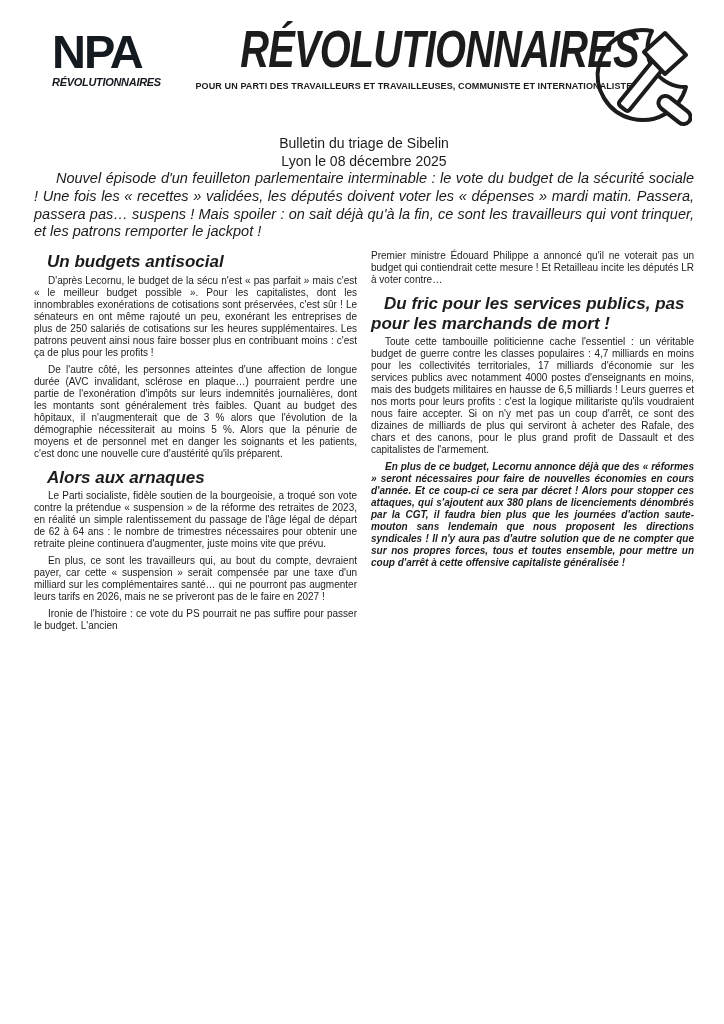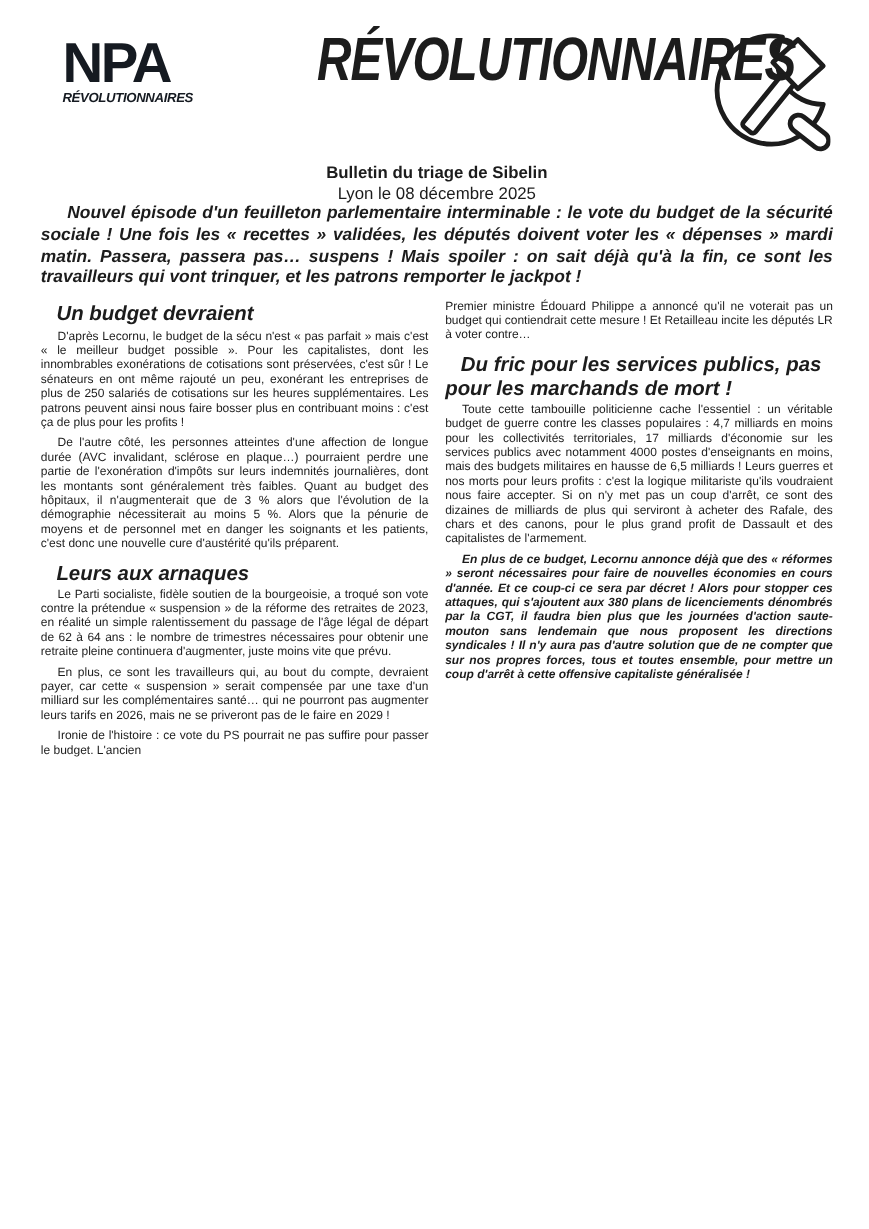--- a/index.html
+++ b/index.html
@@ -6,49 +6,49 @@
   html, body { background: #ffffff; }
   body {
     width: 724px; height: 1024px;
     font-family: "Liberation Sans", sans-serif;
     color: #1c1c1c;
     overflow: hidden;
   }
   .page { width: 724px; height: 1024px; padding: 20px 30px 0 34px; background: #fff; }
 
   
-  .header-row { display: flex; align-items: flex-start; gap: 24px; }
+  .header-row { display: flex; align-items: flex-start; }
   .npa-logo { width: 132px; margin-left: 18px; margin-top: 10px; flex: none; text-align: left; }
   .npa-big { font-size: 47px; font-weight: bold; letter-spacing: -2px; line-height: 0.95; color: #151a21; }
   .npa-small { font-size: 11px; font-weight: bold; font-style: italic; letter-spacing: -0.3px; color: #151a21; margin-top: 1px; white-space: nowrap; }
   .mast-center { flex: 1; text-align: center; margin-top: 4px; min-width: 0; }
   .mast-title {
     display: inline-block; font-size: 51px; font-weight: bold; font-style: italic;
     letter-spacing: -1px; line-height: 1; white-space: nowrap;
     transform: scaleX(0.78); transform-origin: center;
   }
   .mast-subtitle {
     display: inline-block; font-size: 9.5px; font-weight: bold; white-space: nowrap;
     margin-top: 3px; transform: scaleX(0.95); transform-origin: center; letter-spacing: 0.1px;
   }
   .emblem { width: 102px; flex: none; margin-top: 4px; }
 
   
   .bulletin-info { text-align: center; margin-top: 7px; line-height: 1.25; }
-  .bulletin-title { font-size: 14px; font-weight: bold; }
+  .bulletin-title { font-size: 14px; font-weight: normal; }
   .bulletin-date { font-size: 14px; }
 
   
   .headline {
     width: 655px; margin: 14px auto 9px auto;
     font-size: 25px; font-weight: bold; font-style: italic;
     text-align: center; line-height: 1.3; letter-spacing: -0.2px;
   }
   .intro {
-    font-size: 14.5px; font-weight: bold; font-style: italic;
+    font-size: 14.5px; font-weight: normal; font-style: italic;
     text-align: justify; text-indent: 22px; line-height: 1.23;
     margin-bottom: 9px;
   }
 
   
   .cols { display: flex; gap: 14px; }
   .col { width: 323px; flex: none; }
   .col p {
     font-size: 10px; line-height: 1.2; text-align: justify;
     text-indent: 14px; margin-bottom: 5px;
@@ -68,20 +68,21 @@
 
 <div class="page">
 
   <div class="header-row">
     <div class="npa-logo">
       <div class="npa-big">NPA</div>
       <div class="npa-small">RÉVOLUTIONNAIRES</div>
     </div>
     <div class="mast-center">
       <div><span class="mast-title">RÉVOLUTIONNAIRES</span></div>
+      <div><span class="mast-subtitle">POUR UN PARTI DES TRAVAILLEURS ET TRAVAILLEUSES, COMMUNISTE ET INTERNATIONALISTE</span></div>
     </div>
     <div class="emblem">
       <svg width="100" height="104" viewBox="0 0 100 104" xmlns="http://www.w3.org/2000/svg">
         <g fill="#ffffff" stroke="#1c1c1c" stroke-width="4" stroke-linejoin="round">
 
           <path d="M 60,7 A 45,45 0 1 0 94,63 A 38,38 0 0 1 60,7 Z"></path>
 
           <rect x="20" y="55" width="58" height="13" rx="3" transform="rotate(-51 49 61.5)"></rect>
 
           <path d="M 52,28 L 73,9 L 94,31 L 73,50 Z"></path>
@@ -95,26 +96,26 @@
   <div class="bulletin-info">
     <div class="bulletin-title">Bulletin du triage de Sibelin</div>
     <div class="bulletin-date">Lyon le 08 décembre 2025</div>
   </div>
 
 
   <p class="intro">Nouvel épisode d'un feuilleton parlementaire interminable : le vote du budget de la sécurité sociale ! Une fois les « recettes » validées, les députés doivent voter les « dépenses » mardi matin. Passera, passera pas… suspens ! Mais spoiler : on sait déjà qu'à la fin, ce sont les travailleurs qui vont trinquer, et les patrons remporter le jackpot !</p>
 
   <div class="cols">
     <div class="col">
-      <h3>Un budget devraient</h3>
+      <h3>Un budgets antisocial</h3>
       <p>D'après Lecornu, le budget de la sécu n'est « pas parfait » mais c'est « le meilleur budget possible ». Pour les capitalistes, dont les innombrables exonérations de cotisations sont préservées, c'est sûr ! Le sénateurs en ont même rajouté un peu, exonérant les entreprises de plus de 250 salariés de cotisations sur les heures supplémentaires. Les patrons peuvent ainsi nous faire bosser plus en contribuant moins : c'est ça de plus pour les profits !</p>
       <p>De l'autre côté, les personnes atteintes d'une affection de longue durée (AVC invalidant, sclérose en plaque…) pourraient perdre une partie de l'exonération d'impôts sur leurs indemnités journalières, dont les montants sont généralement très faibles. Quant au budget des hôpitaux, il n'augmenterait que de 3 % alors que l'évolution de la démographie nécessiterait au moins 5 %. Alors que la pénurie de moyens et de personnel met en danger les soignants et les patients, c'est donc une nouvelle cure d'austérité qu'ils préparent.</p>
-      <h3>Leurs aux arnaques</h3>
+      <h3>Alors aux arnaques</h3>
       <p>Le Parti socialiste, fidèle soutien de la bourgeoisie, a troqué son vote contre la prétendue « suspension » de la réforme des retraites de 2023, en réalité un simple ralentissement du passage de l'âge légal de départ de 62 à 64 ans : le nombre de trimestres nécessaires pour obtenir une retraite pleine continuera d'augmenter, juste moins vite que prévu.</p>
-      <p>En plus, ce sont les travailleurs qui, au bout du compte, devraient payer, car cette « suspension » serait compensée par une taxe d'un milliard sur les complémentaires santé… qui ne pourront pas augmenter leurs tarifs en 2026, mais ne se priveront pas de le faire en 2029 !</p>
+      <p>En plus, ce sont les travailleurs qui, au bout du compte, devraient payer, car cette « suspension » serait compensée par une taxe d'un milliard sur les complémentaires santé… qui ne pourront pas augmenter leurs tarifs en 2026, mais ne se priveront pas de le faire en 2027 !</p>
       <p>Ironie de l'histoire : ce vote du PS pourrait ne pas suffire pour passer le budget. L'ancien</p>
     </div>
     <div class="col">
       <p class="noindent">Premier ministre Édouard Philippe a annoncé qu'il ne voterait pas un budget qui contiendrait cette mesure ! Et Retailleau incite les députés LR à voter contre…</p>
       <h3>Du fric pour les services publics, pas pour les marchands de mort !</h3>
       <p>Toute cette tambouille politicienne cache l'essentiel : un véritable budget de guerre contre les classes populaires : 4,7 milliards en moins pour les collectivités territoriales, 17 milliards d'économie sur les services publics avec notamment 4000 postes d'enseignants en moins, mais des budgets militaires en hausse de 6,5 milliards ! Leurs guerres et nos morts pour leurs profits : c'est la logique militariste qu'ils voudraient nous faire accepter. Si on n'y met pas un coup d'arrêt, ce sont des dizaines de milliards de plus qui serviront à acheter des Rafale, des chars et des canons, pour le plus grand profit de Dassault et des capitalistes de l'armement.</p>
       <p class="emphasis">En plus de ce budget, Lecornu annonce déjà que des « réformes » seront nécessaires pour faire de nouvelles économies en cours d'année. Et ce coup-ci ce sera par décret ! Alors pour stopper ces attaques, qui s'ajoutent aux 380 plans de licenciements dénombrés par la CGT, il faudra bien plus que les journées d'action saute-mouton sans lendemain que nous proposent les directions syndicales ! Il n'y aura pas d'autre solution que de ne compter que sur nos propres forces, tous et toutes ensemble, pour mettre un coup d'arrêt à cette offensive capitaliste généralisée !</p>
     </div>
   </div>
 

